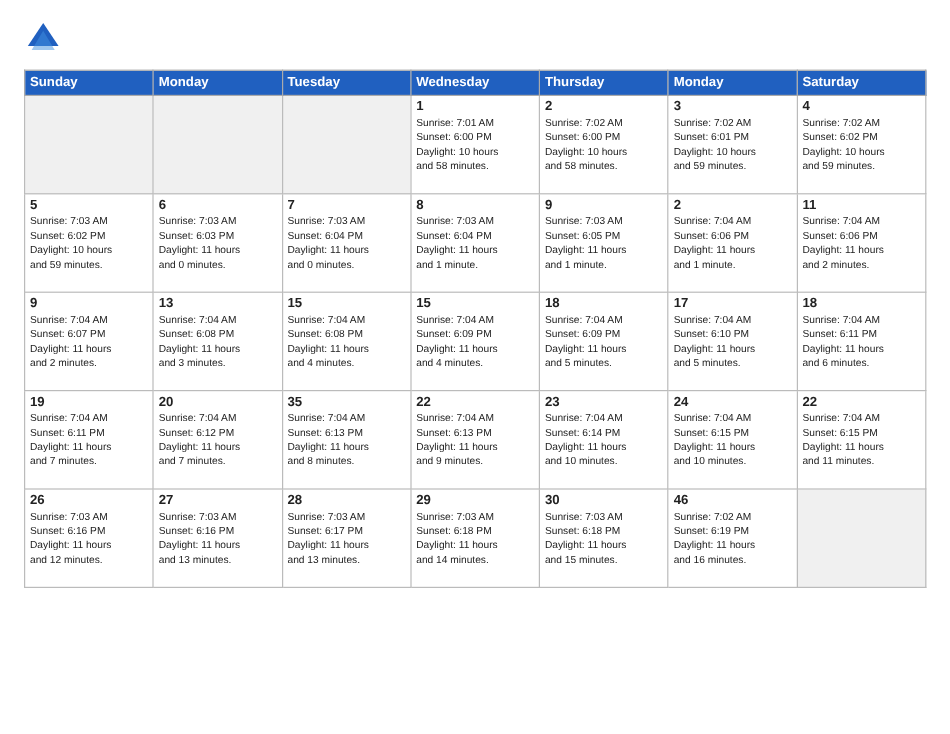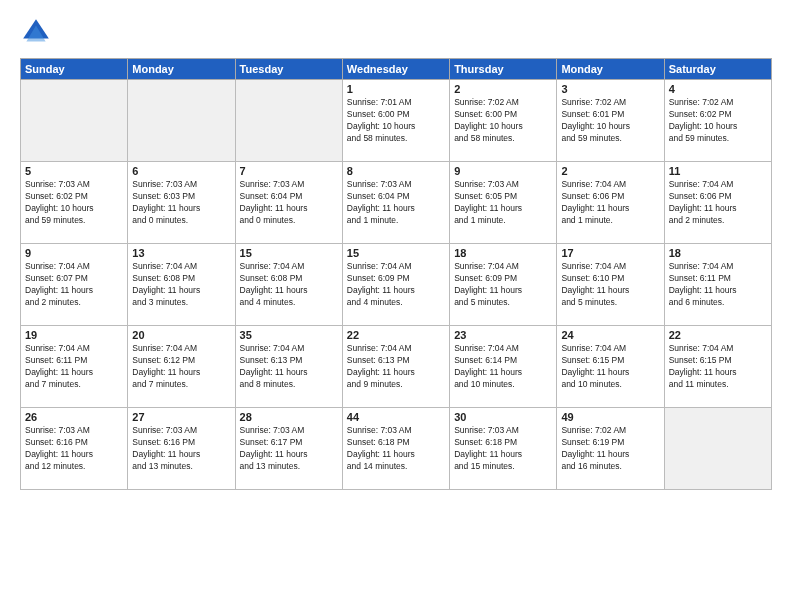--- a/index.html
+++ b/index.html
@@ -333,35 +333,35 @@
 and 13 minutes.</div>
           </td>
           <td>
             <span class="day-num">28</span>
             <div class="cell-text" style="white-space: pre-line;">Sunrise: 7:03 AM
 Sunset: 6:17 PM
 Daylight: 11 hours
 and 13 minutes.</div>
           </td>
           <td>
-            <span class="day-num">44</span>
+            <span class="day-num">29</span>
             <div class="cell-text" style="white-space: pre-line;">Sunrise: 7:03 AM
 Sunset: 6:18 PM
 Daylight: 11 hours
 and 14 minutes.</div>
           </td>
           <td>
             <span class="day-num">30</span>
             <div class="cell-text" style="white-space: pre-line;">Sunrise: 7:03 AM
 Sunset: 6:18 PM
 Daylight: 11 hours
 and 15 minutes.</div>
           </td>
           <td>
-            <span class="day-num">49</span>
+            <span class="day-num">46</span>
             <div class="cell-text" style="white-space: pre-line;">Sunrise: 7:02 AM
 Sunset: 6:19 PM
 Daylight: 11 hours
 and 16 minutes.</div>
           </td>
           <td class="shaded"></td>
         </tr>
       </tbody>
   </table>
 </div>

